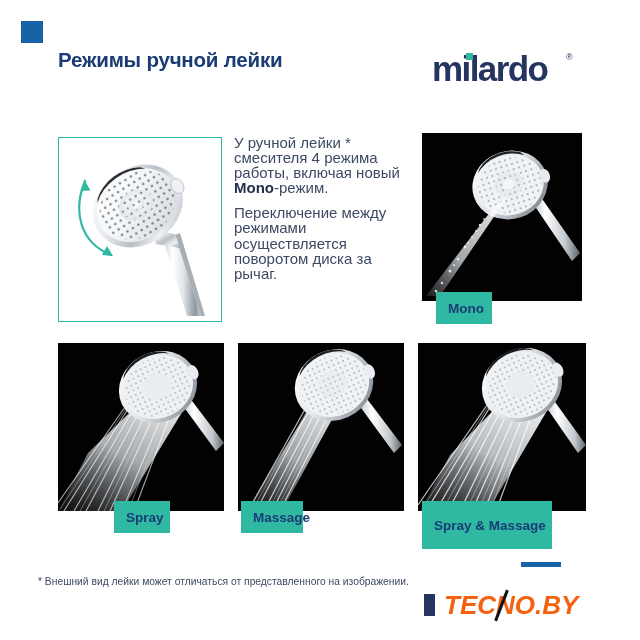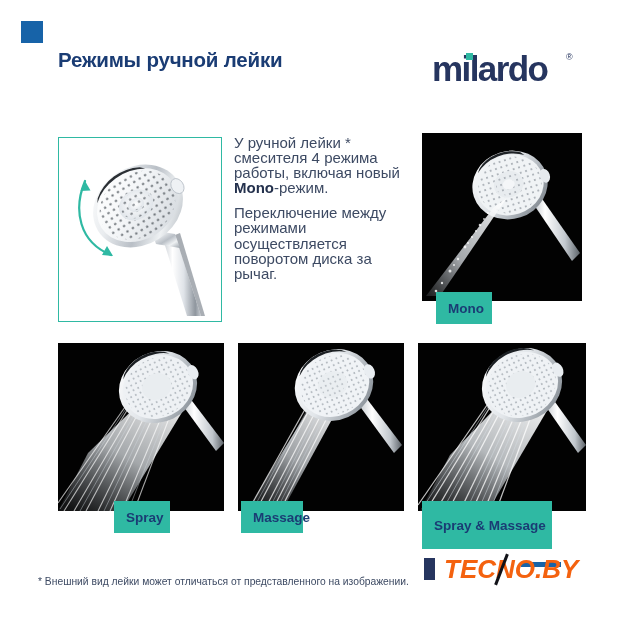--- a/index.html
+++ b/index.html
@@ -140,21 +140,21 @@
     position: absolute;
     left: 521px;
     top: 562px;
     width: 40px;
     height: 5px;
     background: #1763a8;
   }
   .footer-logo {
     position: absolute;
     left: 424px;
-    top: 552px;
+    top: 588px;
     width: 200px;
     height: 36px;
     padding-left: 16px;
   }
   .footer-sq {
     position: absolute;
     left: 0;
     top: 6px;
     width: 11px;
     height: 22px;

